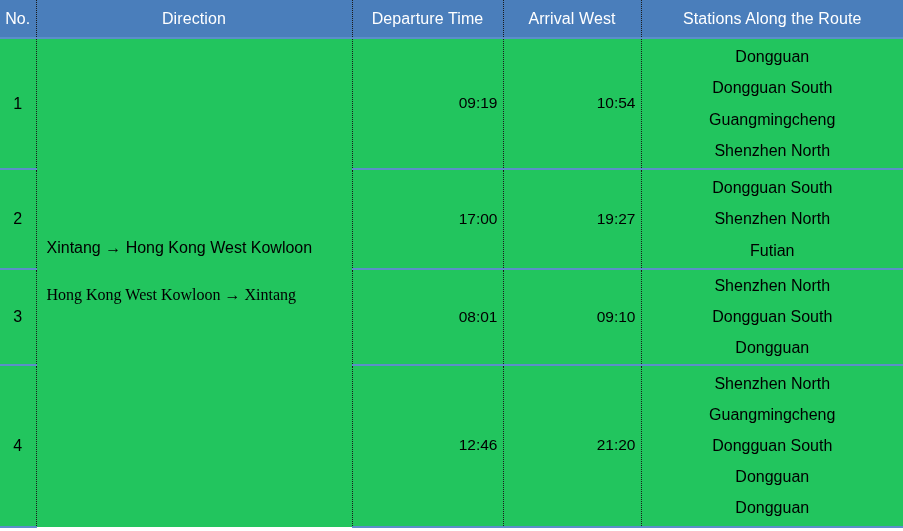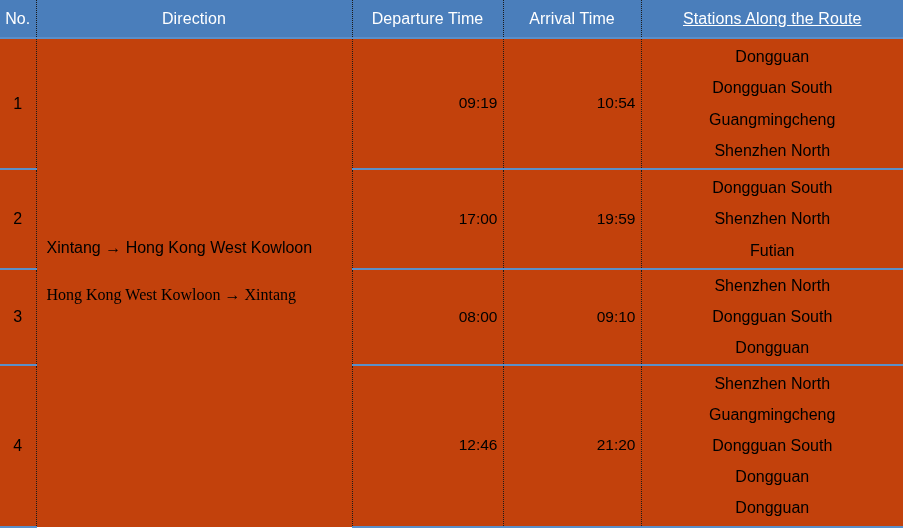--- a/index.html
+++ b/index.html
@@ -36,26 +36,26 @@
     font-weight: normal;
     font-size: 16px;
     height: 38px;
     padding: 0 4px;
     text-align: center;
     vertical-align: middle;
     border-right: 1px dotted #1a1a1a;
     box-sizing: border-box;
     letter-spacing: 0.1px;
   }
-  thead th:last-child { border-right: none; text-decoration: underline; }
+  thead th:last-child { border-right: none; }
   thead tr { border-bottom: 2px solid #ffffff; }
 
   
   tbody td {
-    background: #c2410c;
+    background: #22c55e;
     padding: 0 5px;
     text-align: center;
     vertical-align: middle;
     border-right: 1px dotted #1a1a1a;
     box-sizing: border-box;
     line-height: 1.95;
   }
   tbody td:last-child { border-right: none; }
 
   
@@ -95,21 +95,21 @@
       <col class="col-dep">
       <col class="col-arr">
       <col class="col-sta">
     </colgroup>
 
     <thead>
       <tr>
         <th>No.</th>
         <th>Direction</th>
         <th>Departure Time</th>
-        <th>Arrival Time</th>
+        <th>Arrival West</th>
         <th>Stations Along the Route</th>
       </tr>
     </thead>
 
     <tbody>
 
       <tr style="height:131px;">
         <td class="cell-no rule-top rule-bottom">1</td>
         <td class="cell-dir dir-down rule-top" rowspan="2">Xintang → Hong Kong West Kowloon</td>
         <td class="cell-time rule-top rule-bottom">09:19</td>
@@ -118,32 +118,32 @@
           <span class="station-line">Dongguan</span>
           <span class="station-line">Dongguan South</span>
           <span class="station-line">Guangmingcheng</span>
           <span class="station-line">Shenzhen North</span>
         </td>
       </tr>
 
       <tr style="height:100px;">
         <td class="cell-no rule-bottom">2</td>
         <td class="cell-time rule-bottom">17:00</td>
-        <td class="cell-time rule-bottom">19:59</td>
+        <td class="cell-time rule-bottom">19:27</td>
         <td class="cell-sta rule-bottom">
           <span class="station-line">Dongguan South</span>
           <span class="station-line">Shenzhen North</span>
           <span class="station-line">Futian</span>
         </td>
       </tr>
 
       <tr style="height:94px;">
         <td class="cell-no rule-bottom">3</td>
         <td class="cell-dir dir-up" rowspan="2">Hong Kong West Kowloon → Xintang</td>
-        <td class="cell-time rule-bottom">08:00</td>
+        <td class="cell-time rule-bottom">08:01</td>
         <td class="cell-time rule-bottom">09:10</td>
         <td class="cell-sta rule-bottom">
           <span class="station-line">Shenzhen North</span>
           <span class="station-line">Dongguan South</span>
           <span class="station-line">Dongguan</span>
         </td>
       </tr>
 
       <tr style="height:162px;">
         <td class="cell-no rule-bottom">4</td>

